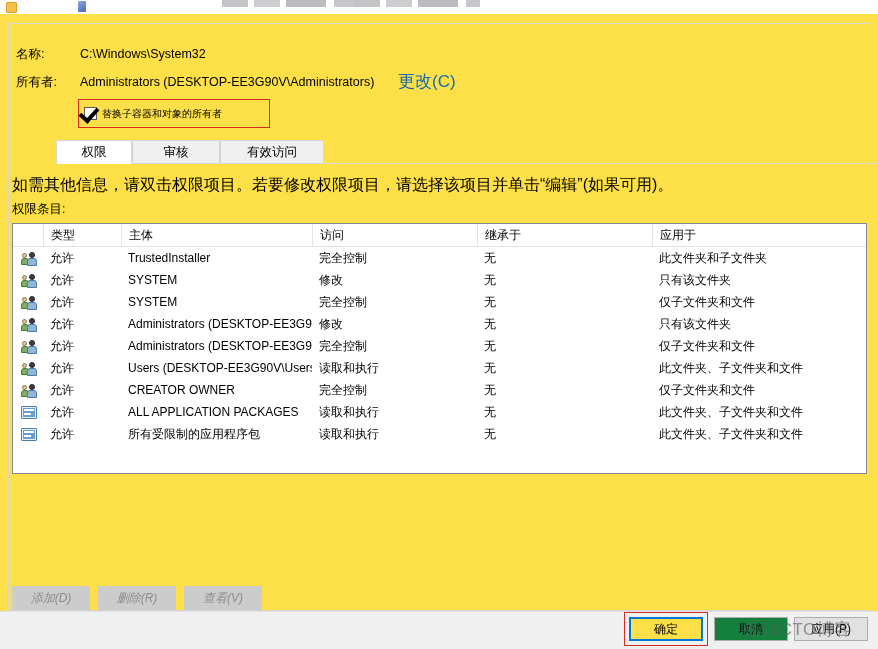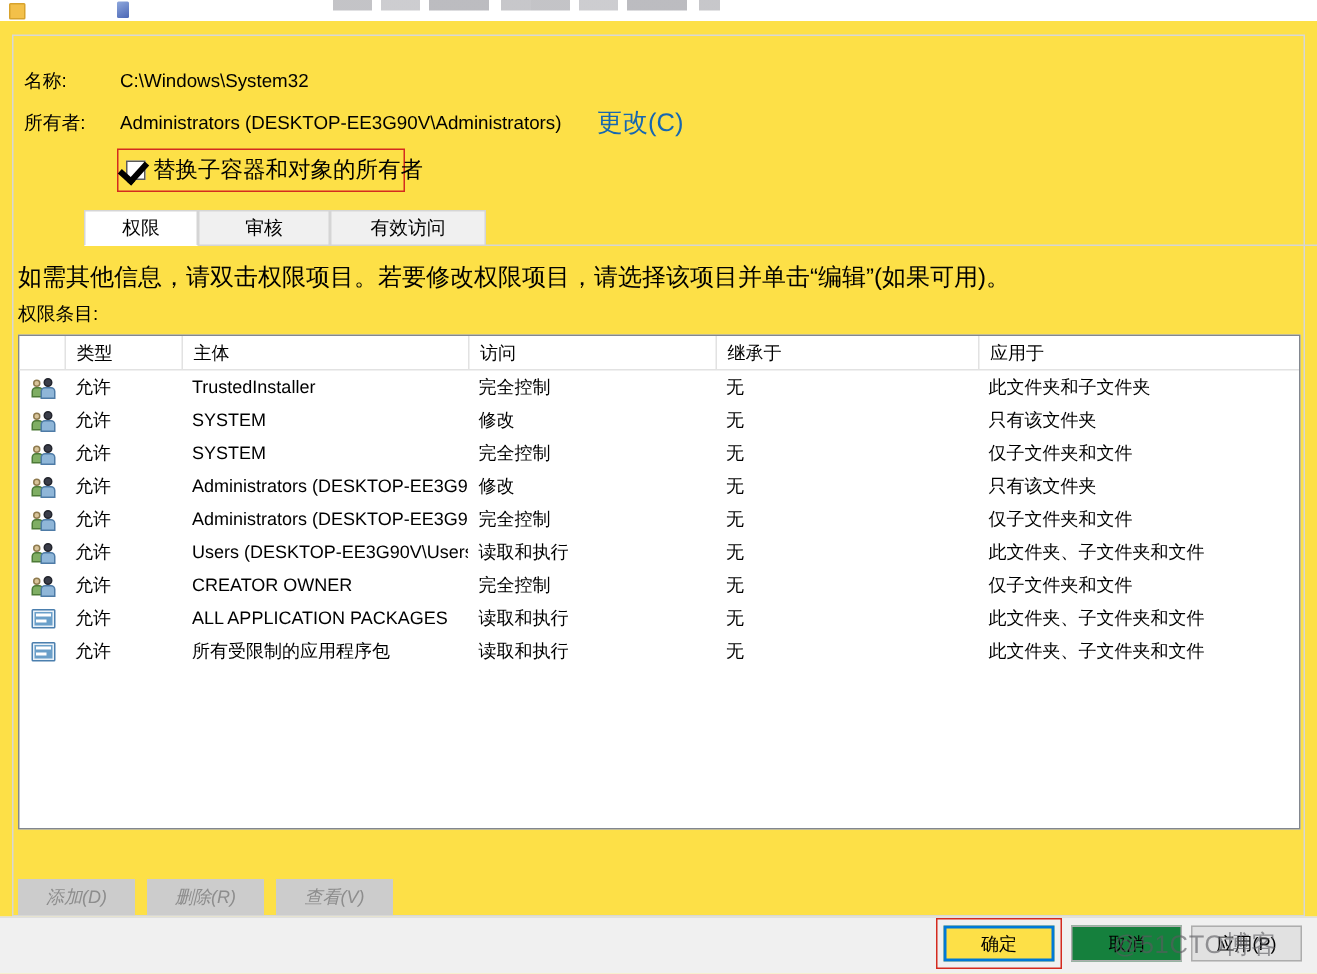--- a/index.html
+++ b/index.html
@@ -145,21 +145,21 @@
     position: absolute;
     left: -2px;
     top: -4px;
     width: 8px;
     height: 14px;
     border: solid #000000;
     border-width: 0 4px 4px 0;
     transform: rotate(42deg);
   }
   #replace-owner-label {
-    font-size: 15px;
+    font-size: 10px;
     white-space: nowrap;
   }
 
   
   #tabstrip {
     position: absolute;
     left: 12px;
     top: 126px;
     width: 854px;
     height: 24px;
@@ -214,21 +214,21 @@
     font-size: 12.5px;
     white-space: nowrap;
   }
 
   
   #perm-list {
     position: absolute;
     left: 12px;
     top: 209px;
     width: 855px;
-    height: 330px;
+    height: 251px;
     border: 1px solid #828790;
     background: #ffffff;
     box-sizing: border-box;
     overflow: hidden;
   }
   #perm-header {
     position: relative;
     height: 22px;
     background: #ffffff;
     border-bottom: 1px solid #e2e2e2;

